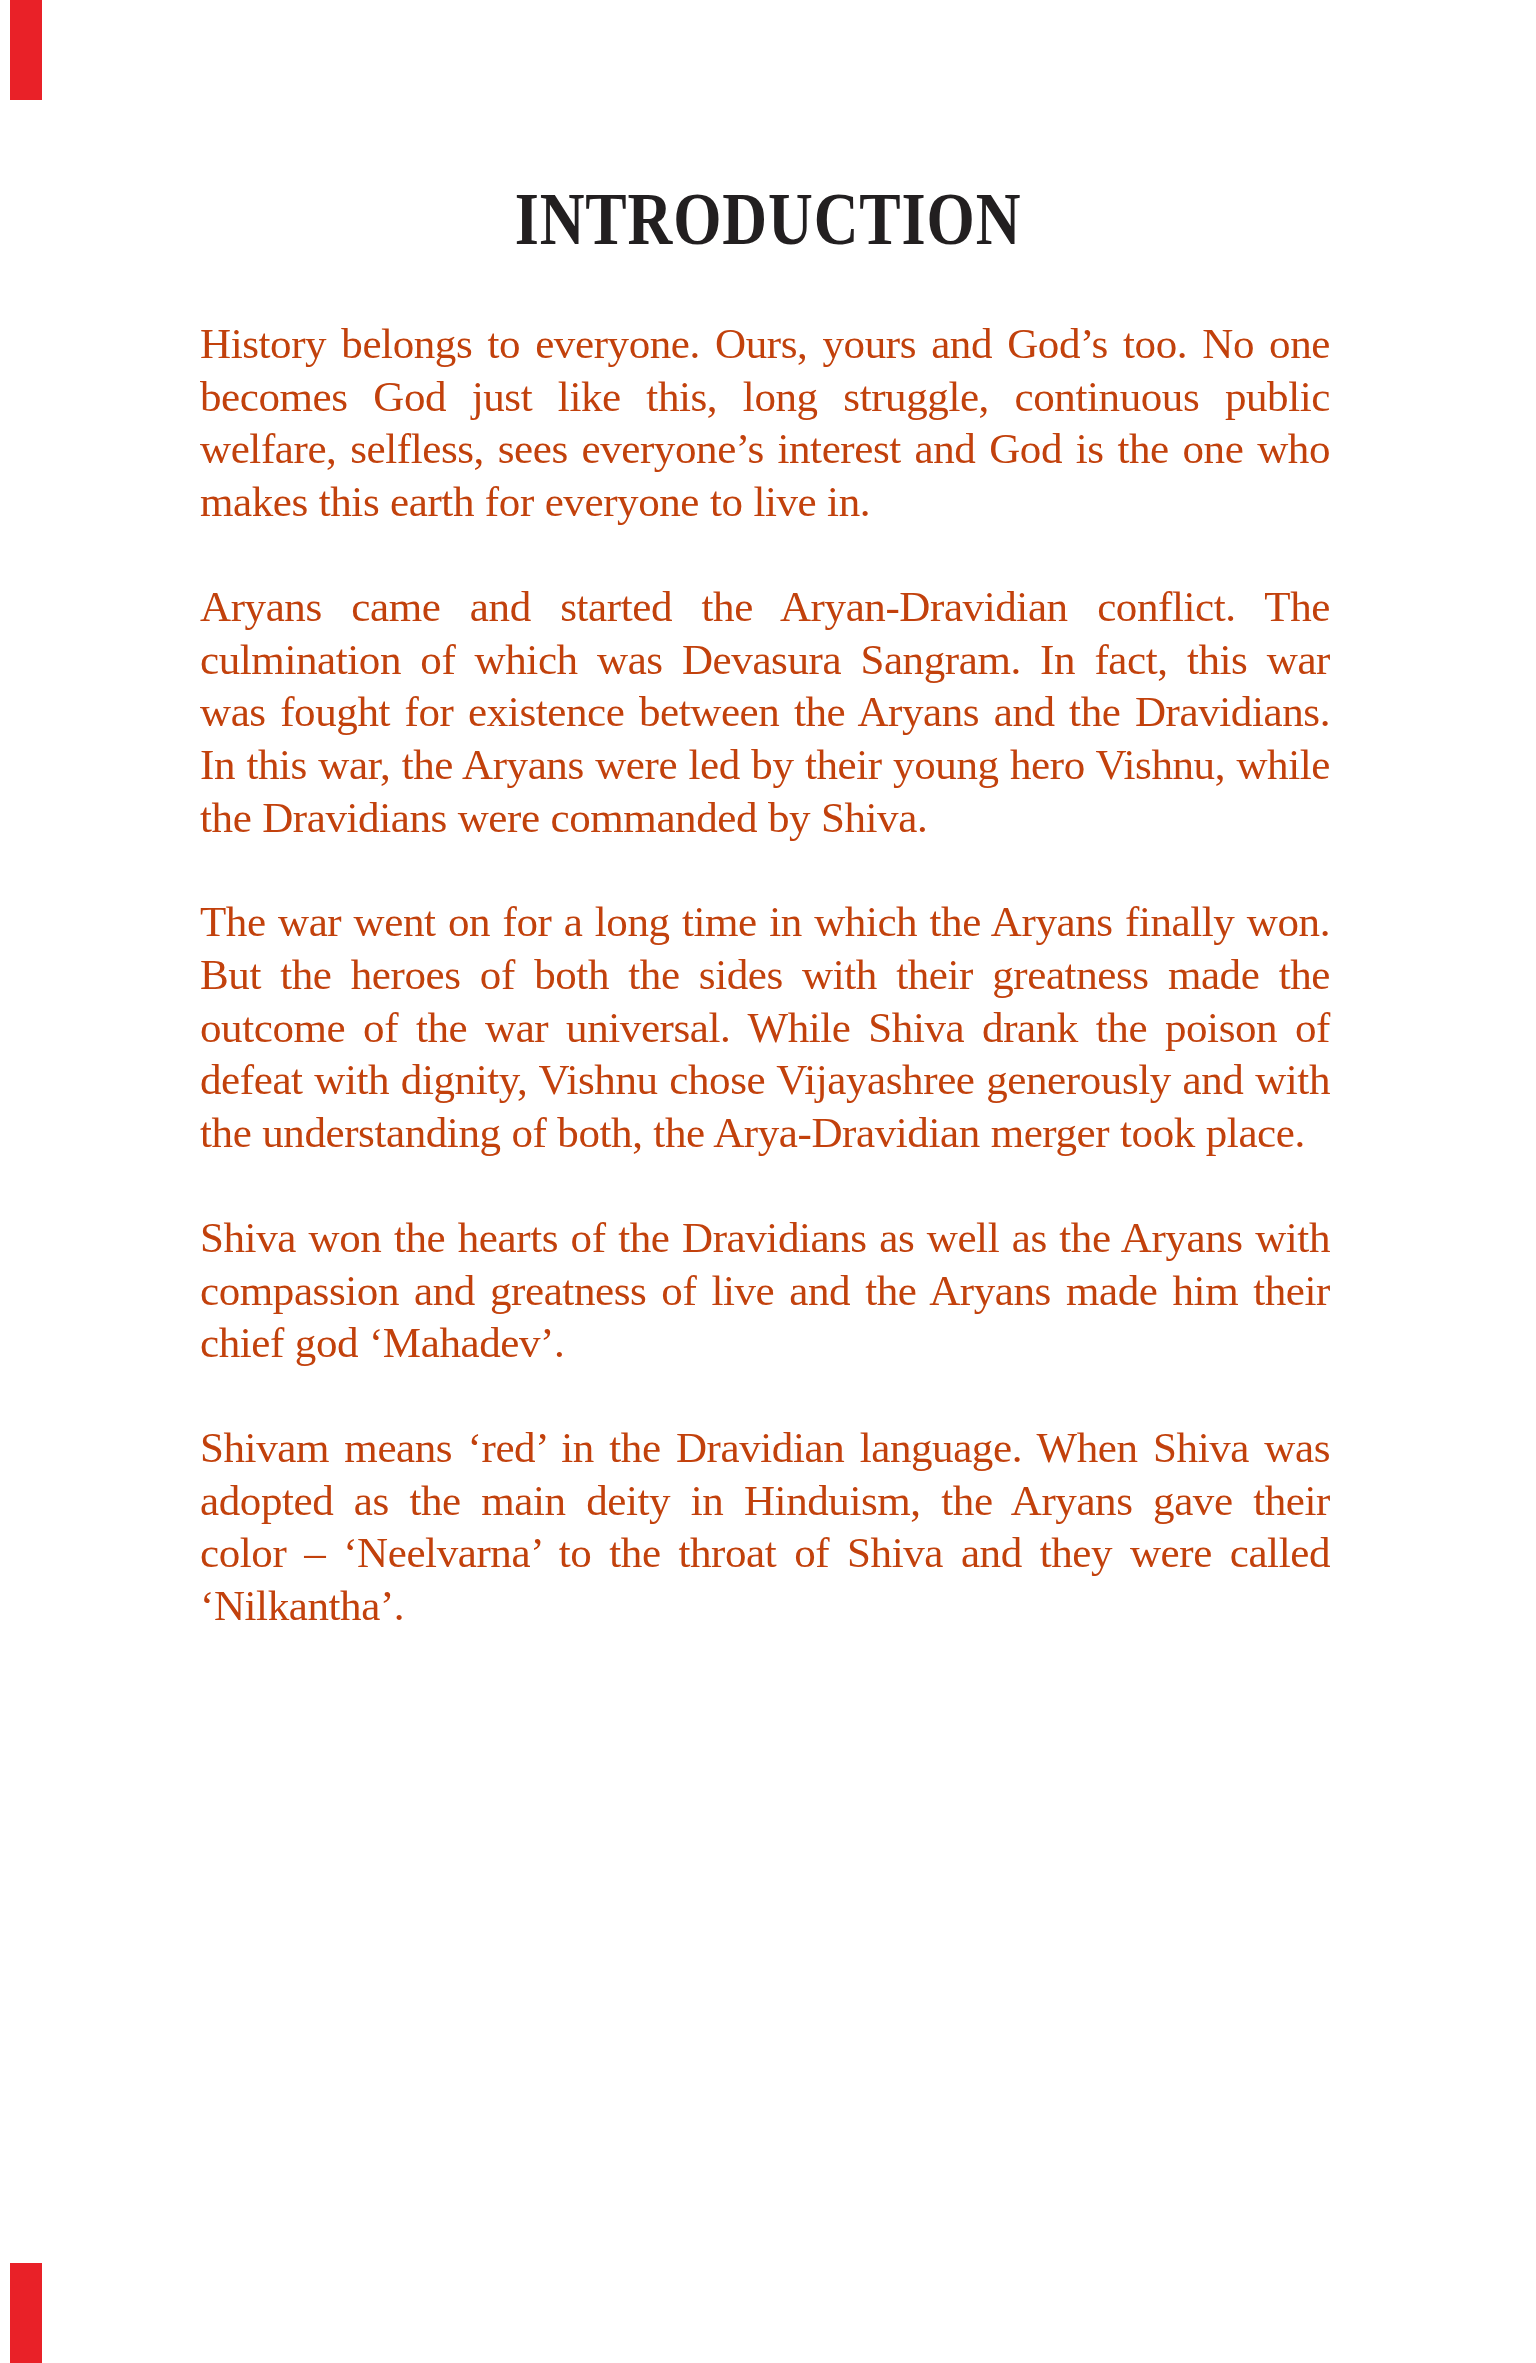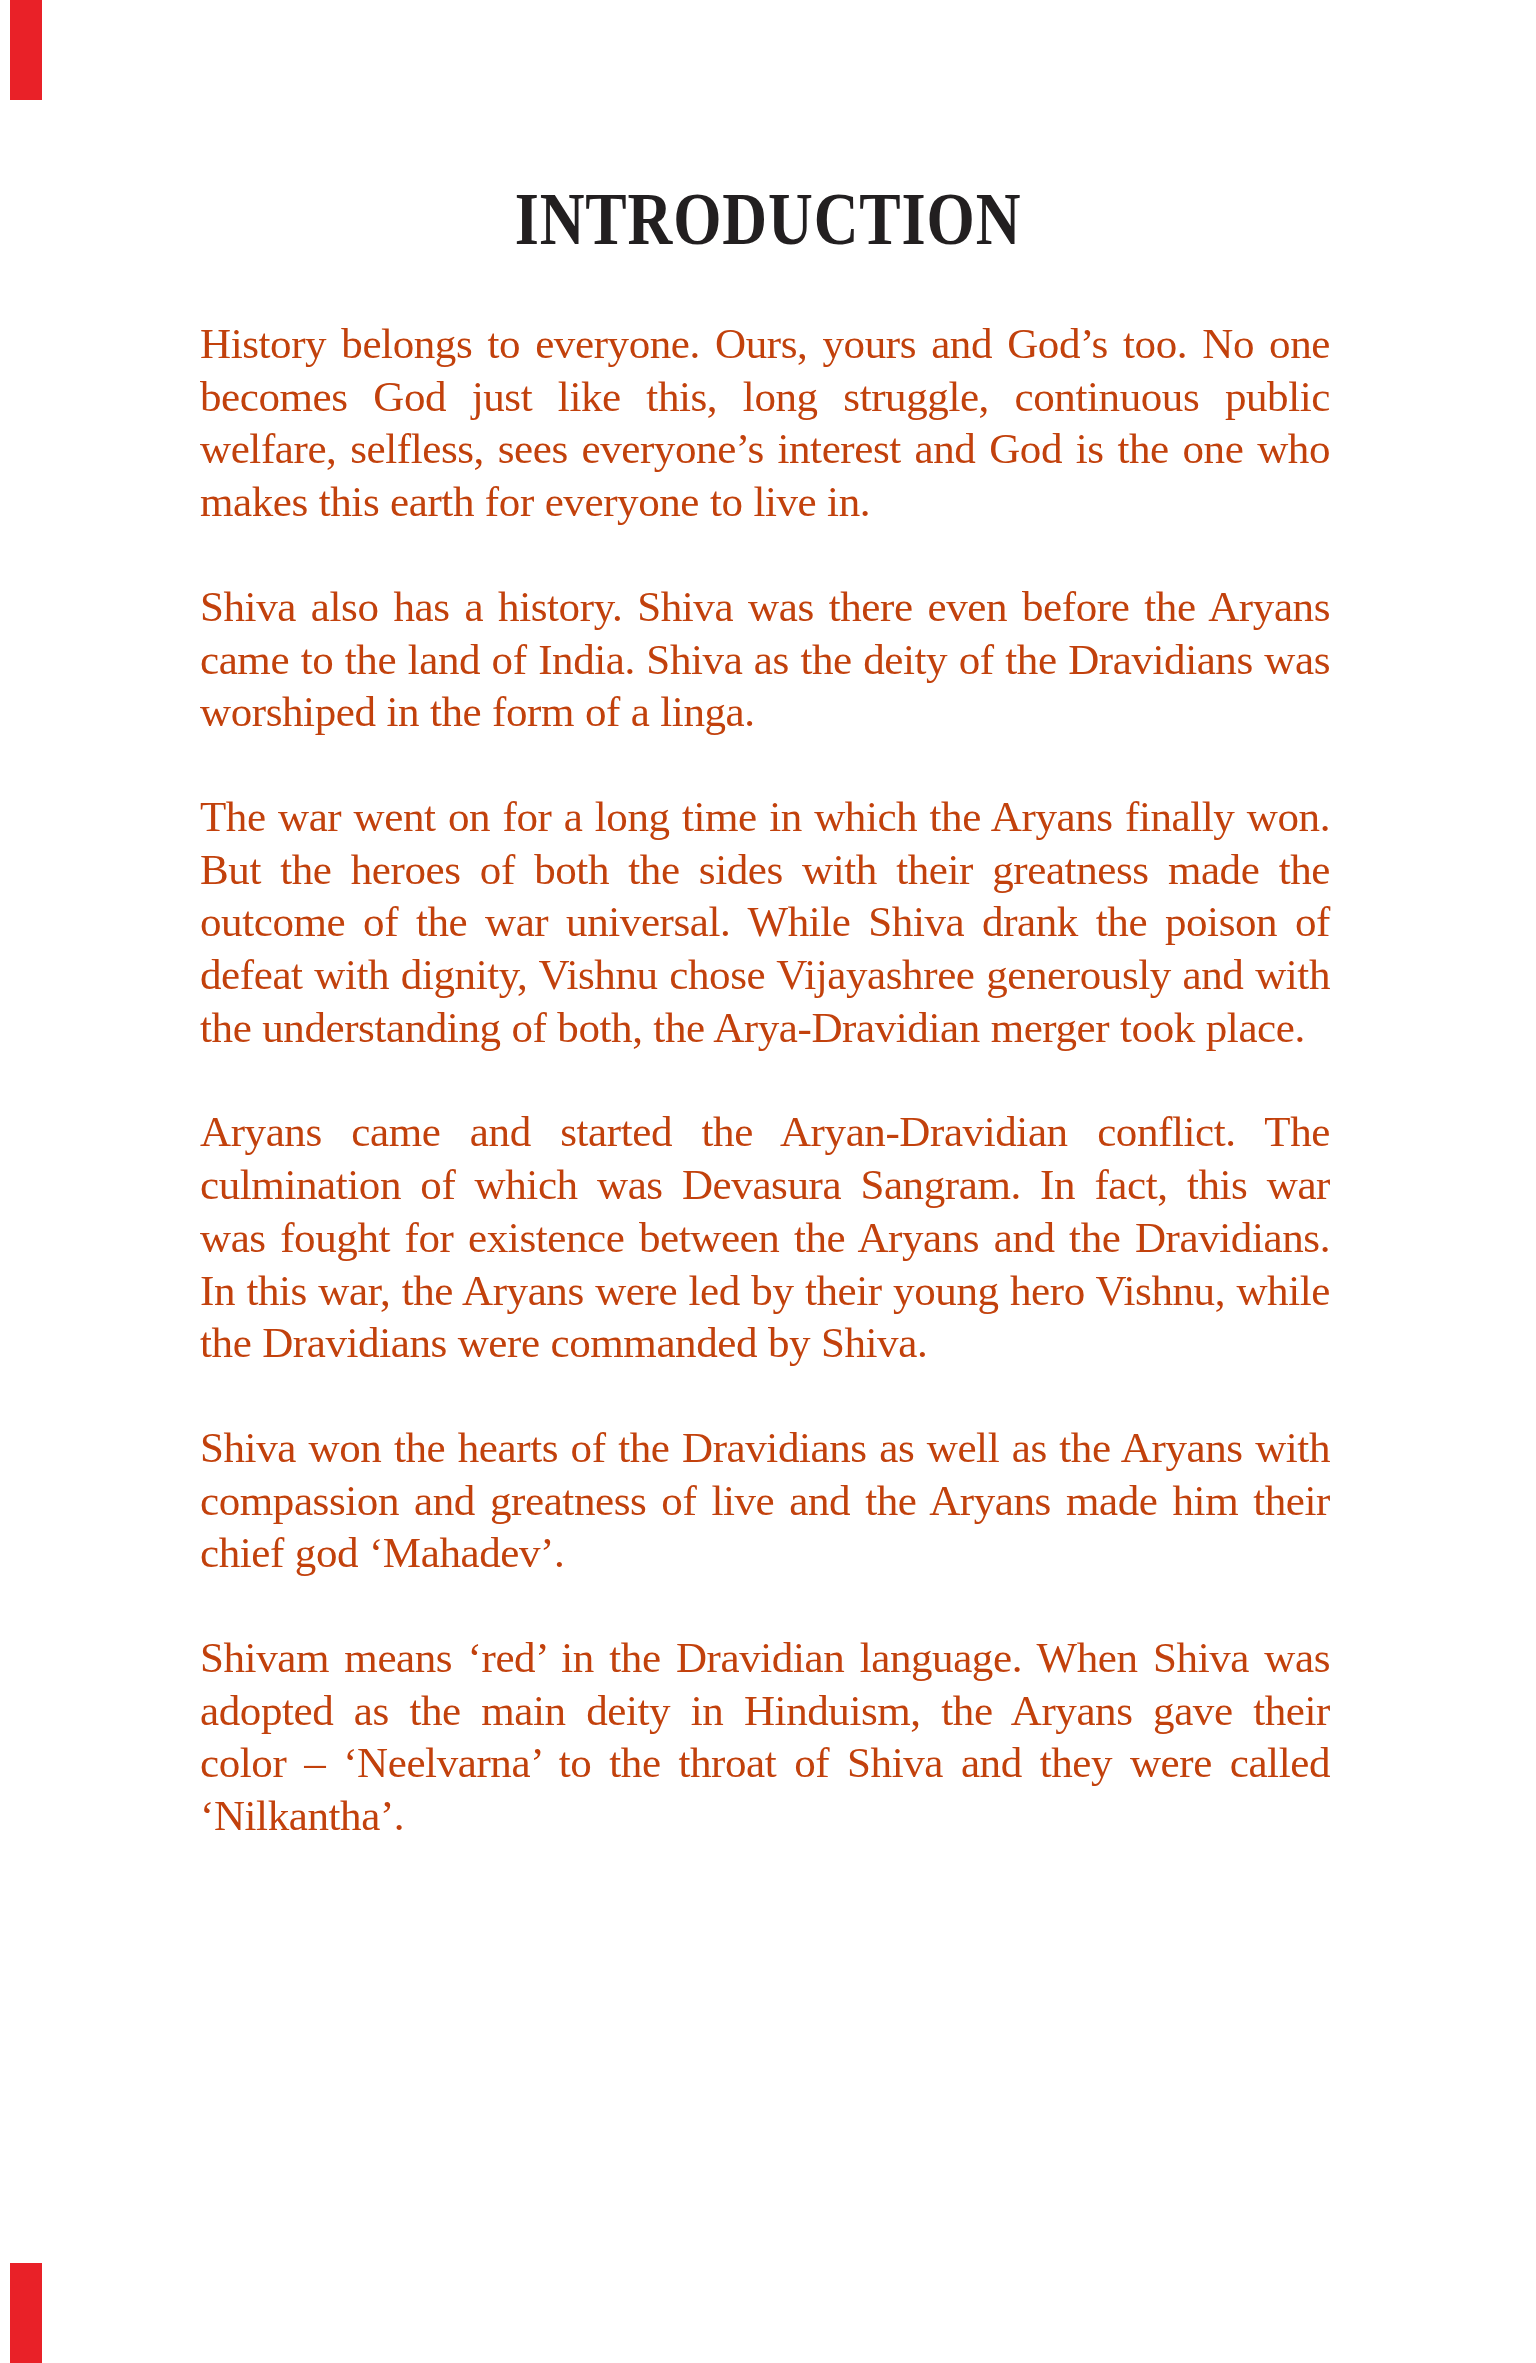--- a/index.html
+++ b/index.html
@@ -65,20 +65,19 @@
 
 <div class="page">
 
   <div class="edge-mark top"></div>
   <div class="edge-mark bottom"></div>
 
   <h1 class="title">INTRODUCTION</h1>
 
   <div class="text-block">
     <p class="para">History belongs to everyone. Ours, yours and God’s too. No one becomes God just like this, long struggle, continuous public welfare, selfless, sees everyone’s interest and God is the one who makes this earth for everyone to live in.</p>
-    <p class="para">Shiva also has a history. Shiva was there even before the Aryans came to the land of India. Shiva as the deity of the Dravidians was worshiped in the form of a linga.</p>
+    <p class="para">Aryans came and started the Aryan-Dravidian conflict. The culmination of which was Devasura Sangram. In fact, this war was fought for existence between the Aryans and the Dravidians. In this war, the Aryans were led by their young hero Vishnu, while the Dravidians were commanded by Shiva.</p>
     <p class="para">The war went on for a long time in which the Aryans finally won. But the heroes of both the sides with their greatness made the outcome of the war universal. While Shiva drank the poison of defeat with dignity, Vishnu chose Vijayashree generously and with the understanding of both, the Arya-Dravidian merger took place.</p>
-    <p class="para">Aryans came and started the Aryan-Dravidian conflict. The culmination of which was Devasura Sangram. In fact, this war was fought for existence between the Aryans and the Dravidians. In this war, the Aryans were led by their young hero Vishnu, while the Dravidians were commanded by Shiva.</p>
     <p class="para">Shiva won the hearts of the Dravidians as well as the Aryans with compassion and greatness of live and the Aryans made him their chief god ‘Mahadev’.</p>
     <p class="para">Shivam means ‘red’ in the Dravidian language. When Shiva was adopted as the main deity in Hinduism, the Aryans gave their color – ‘Neelvarna’ to the throat of Shiva and they were called ‘Nilkantha’.</p>
   </div>
 
 </div>
 
 </body></html>

